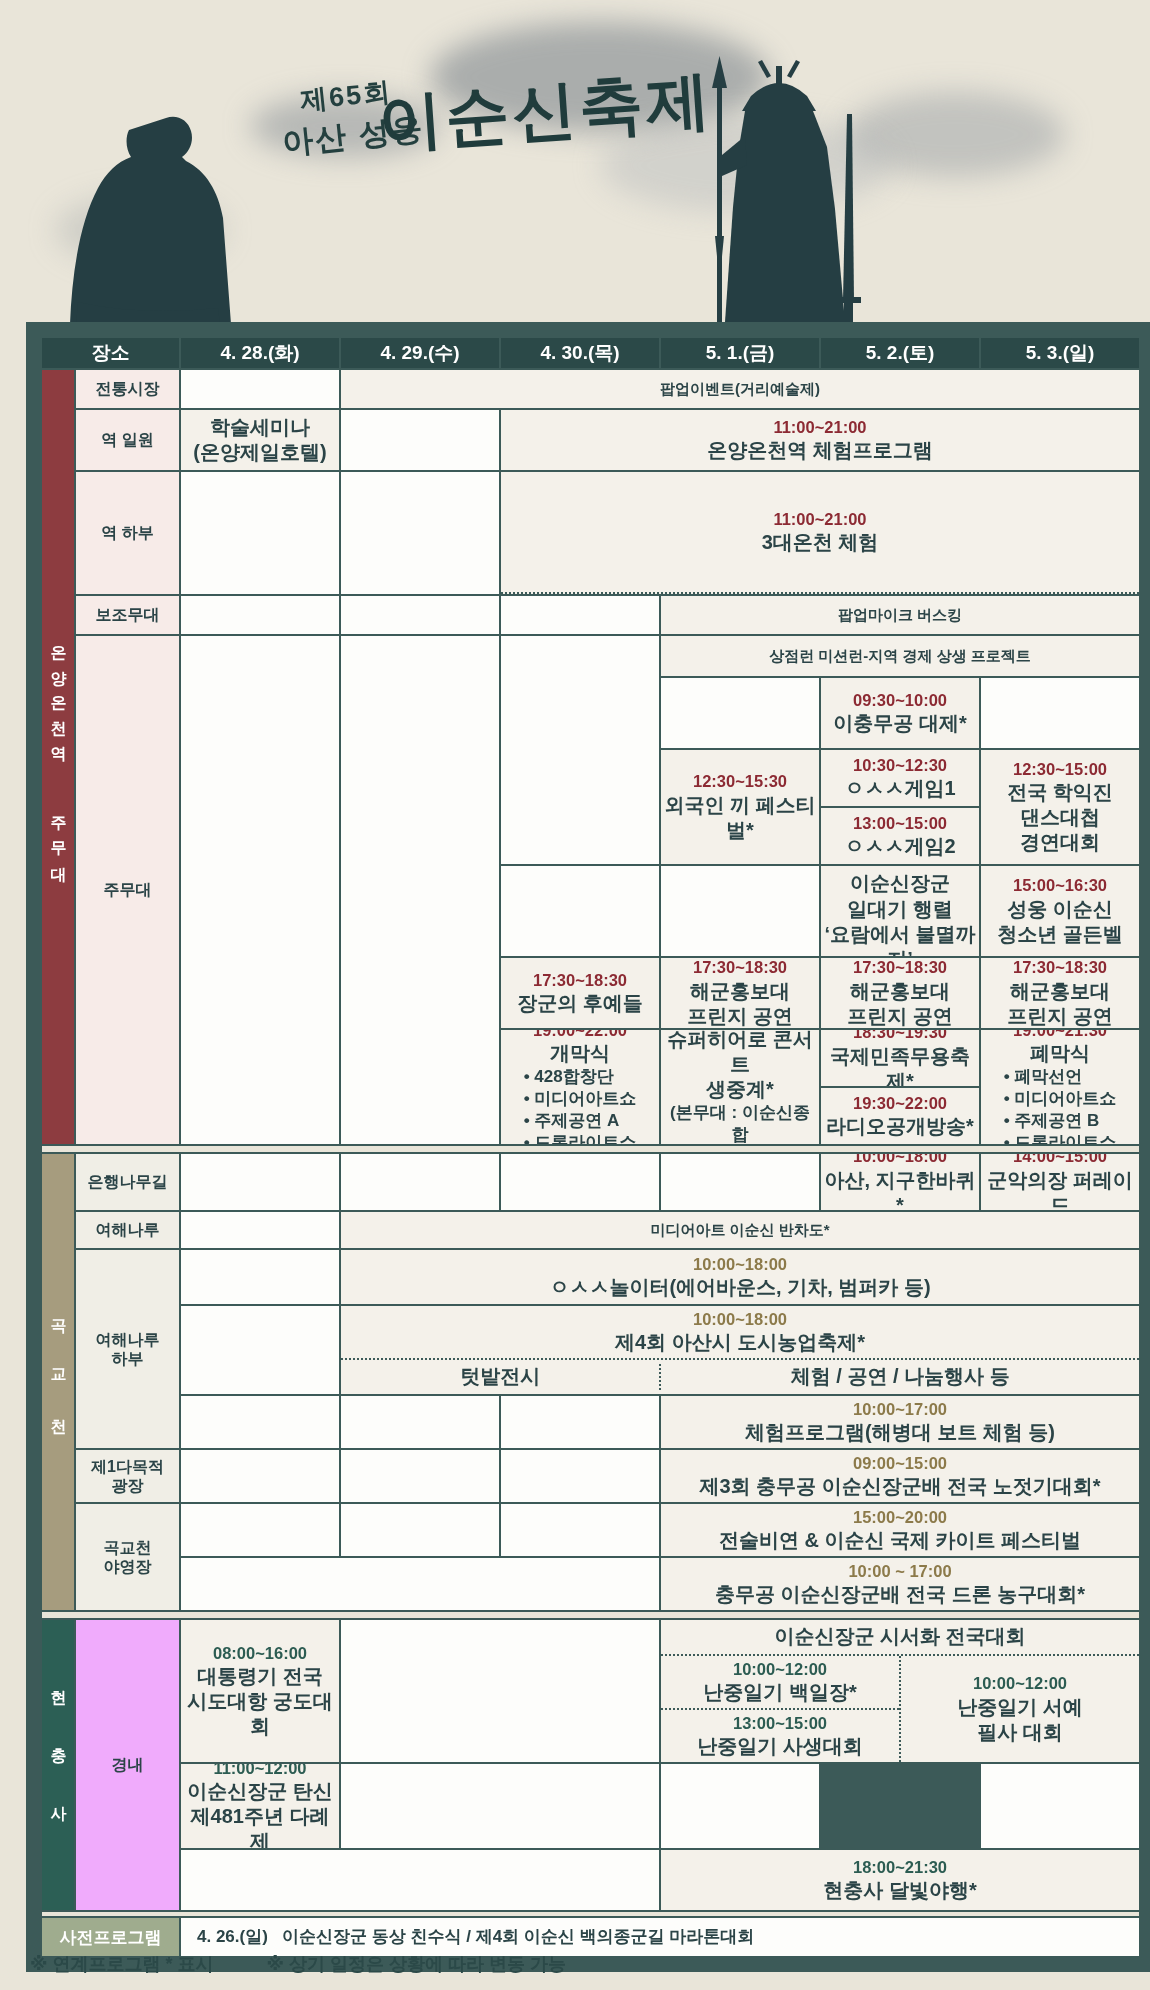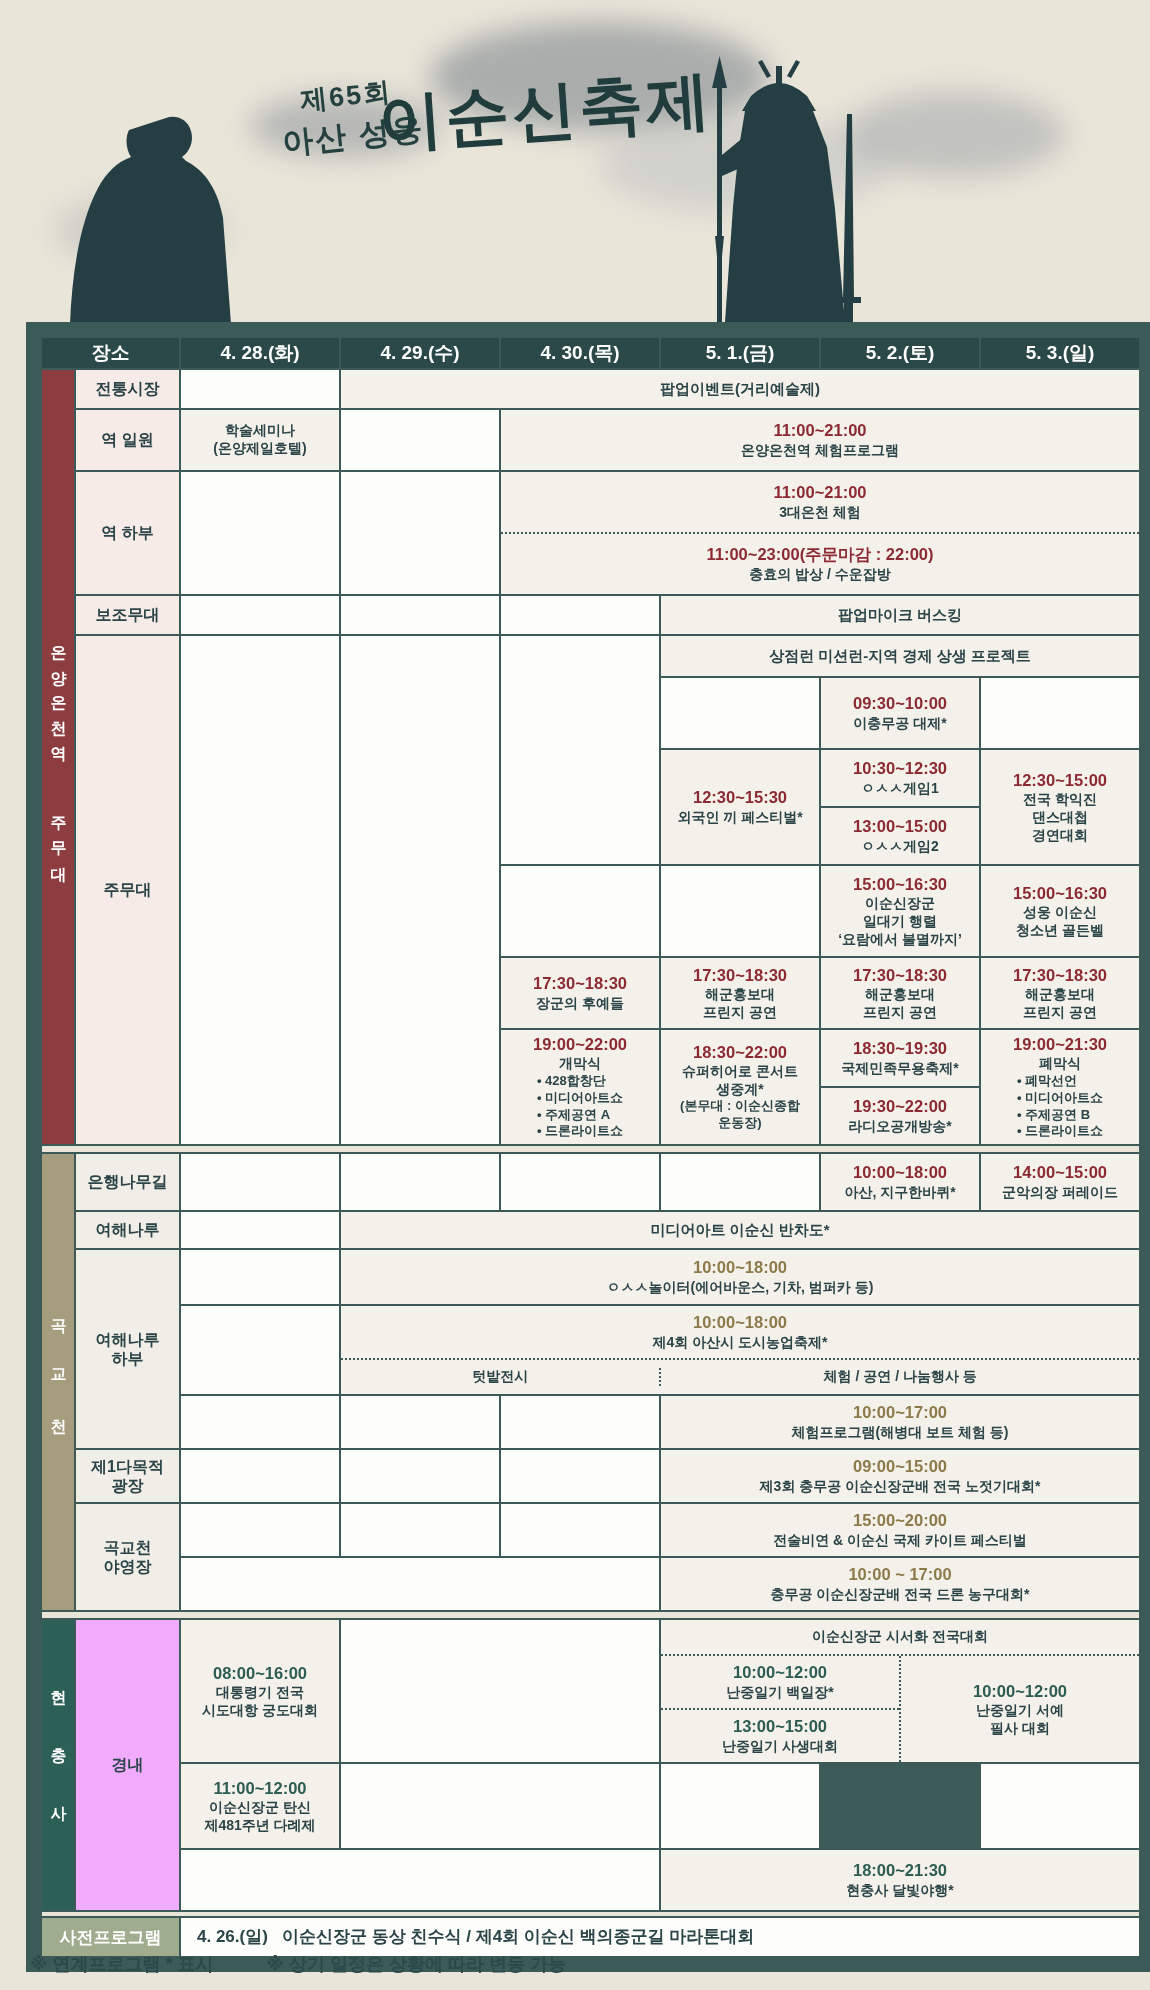--- a/index.html
+++ b/index.html
@@ -23,22 +23,22 @@
   .hd{background:#2b4948;color:#fff;font-weight:bold;font-size:19px;}
   .ev{background:#f4f1ea;}
   .mt{background:#fdfdfb;}
   .gaprow{background:#e9e5d9;}
   .pl{font-weight:bold;font-size:16px;color:#2b4447;line-height:1.2;white-space:pre-line;}
   .pl-red{background:#f7ebe8;}
   .pl-olv{background:#f0eee6;}
   .pl-wht{background:#f0abfc;}
   .t{font-weight:bold;font-size:16.5px;line-height:1.3;white-space:pre-line;}
   .g1 .t{color:#8c2a33;} .g2 .t{color:#8c7a4a;} .g3 .t{color:#2c5c52;}
-  .n{font-weight:bold;font-size:14px;color:#2b4447;line-height:1.26;white-space:pre-line;}
-  .sub{font-weight:bold;font-size:13px;color:#2b4447;line-height:1.3;white-space:pre-line;}
+  .n{font-weight:bold;font-size:20px;color:#2b4447;line-height:1.26;white-space:pre-line;}
+  .sub{font-weight:bold;font-size:17px;color:#2b4447;line-height:1.3;white-space:pre-line;}
   .sub.left{text-align:left;}
   .strip .n{font-size:15px;}
   .bar{background:#8d3c40;display:flex;flex-direction:column;align-items:center;justify-content:center;}
   .bar span{writing-mode:vertical-rl;text-orientation:upright;color:#fff;font-weight:bold;font-size:16px;}
   .bar1 span{letter-spacing:9px;} .bar1{gap:46px;}
   .bar2{background:#a69c7e;} .bar2 span{letter-spacing:34px;}
   .bar3{background:#2c5f55;} .bar3 span{letter-spacing:42px;}
   
   .blk{padding:0;}
   .half{flex:1;width:100%;display:flex;flex-direction:column;align-items:center;justify-content:center;}
@@ -151,24 +151,20 @@
       <div class="n">온양온천역 체험프로그램</div>
     </div>
 
     <div class="cell mt" style="grid-area:4/3/6/4"></div>
     <div class="cell mt" style="grid-area:4/4/6/5"></div>
     <div class="cell ev blk g1" style="grid-area:4/5/6/9">
       <div class="half dot-b">
         <div class="t">11:00~21:00</div>
         <div class="n">3대온천 체험</div>
       </div>
-      <div class="half">
-        <div class="t">11:00~23:00(주문마감 : 22:00)</div>
-        <div class="n">충효의 밥상 / 수운잡방</div>
-      </div>
     </div>
 
     <div class="cell mt" style="grid-area:6/3/7/4"></div>
     <div class="cell mt" style="grid-area:6/4/7/5"></div>
     <div class="cell mt" style="grid-area:6/5/7/6"></div>
     <div class="cell ev strip g1" style="grid-area:6/6/7/9">
         <div class="n">팝업마이크 버스킹</div>
       </div>
 
     <div class="cell mt" style="grid-area:7/3/15/4"></div>

